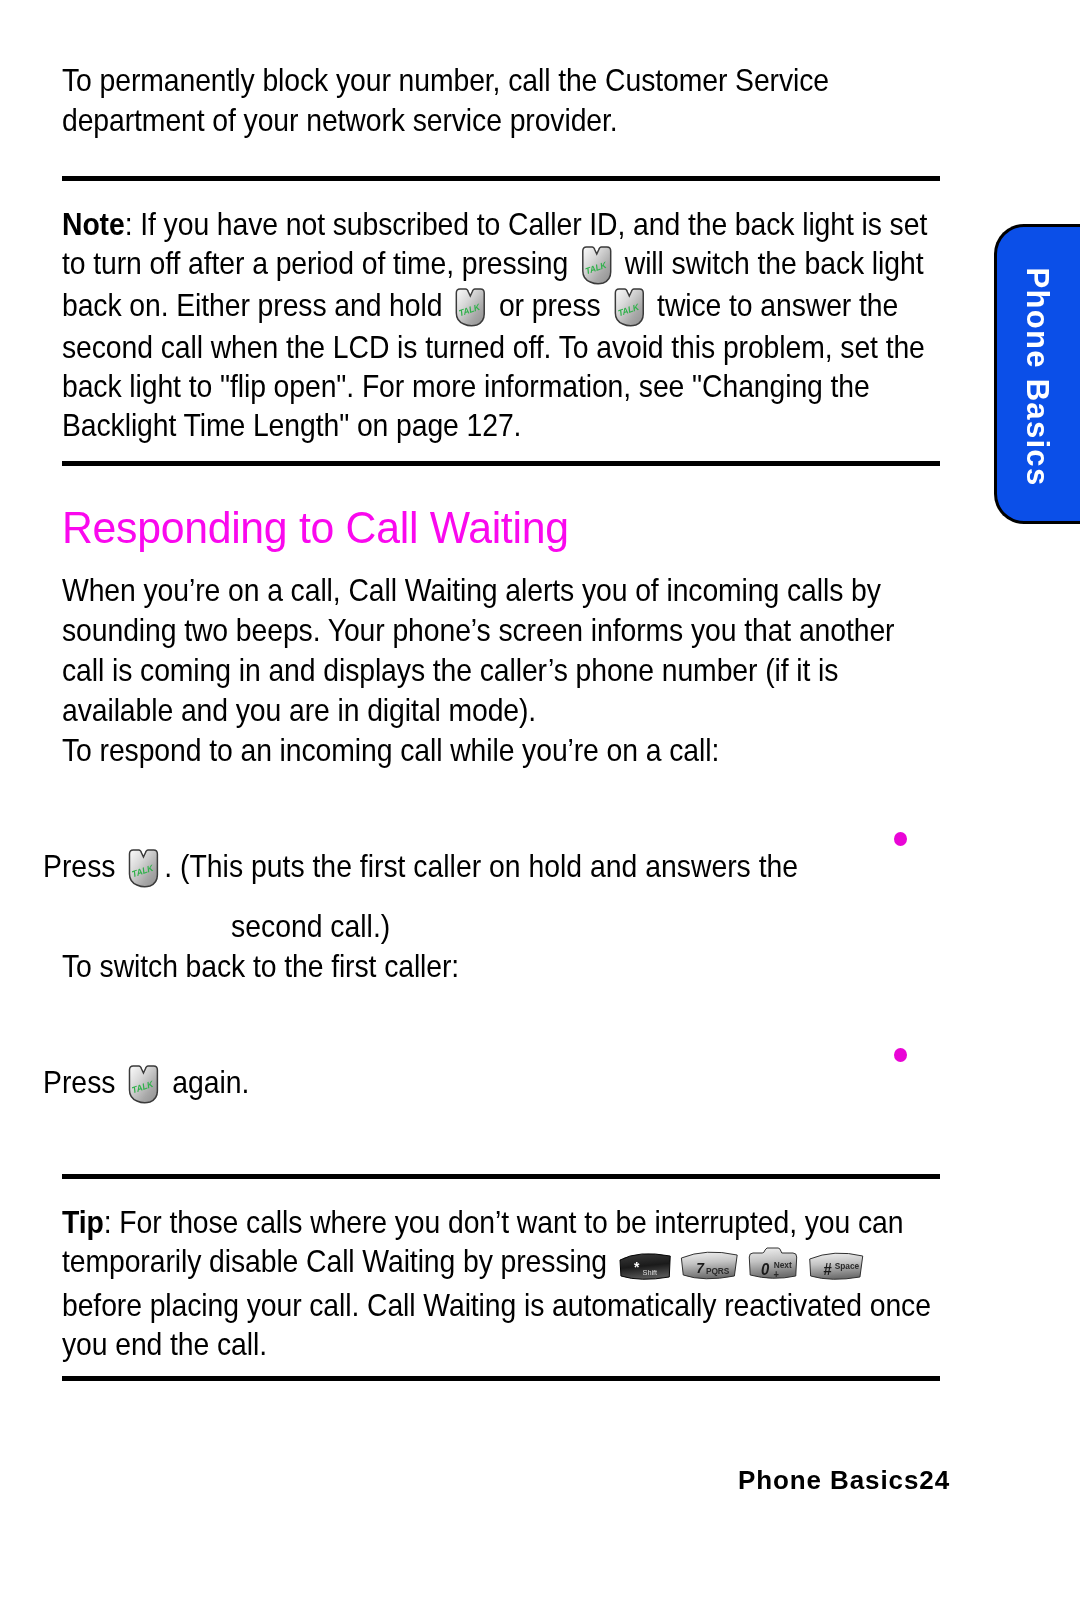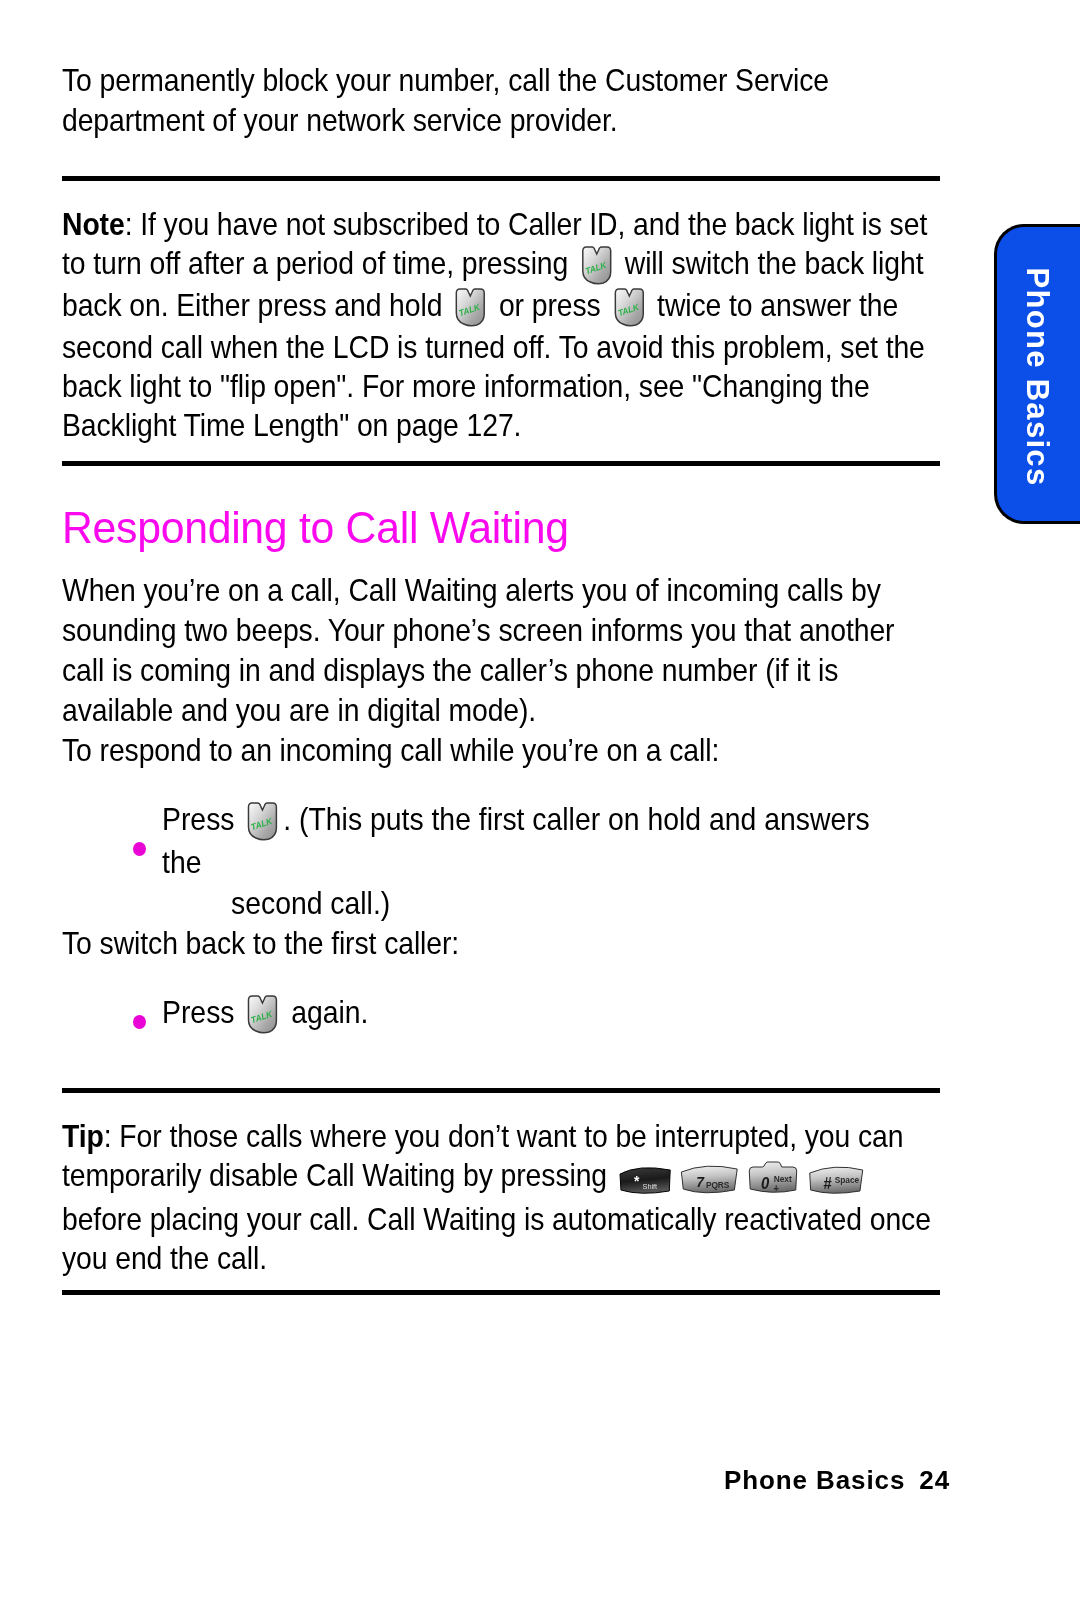--- a/index.html
+++ b/index.html
@@ -63,22 +63,23 @@
     margin: 0;
     font-weight: normal;
     letter-spacing: -0.3px;
     transform: scaleX(0.95);
     transform-origin: left top;
   }
 
   
   .bullet-row {
     display: flex;
-    align-items: center;
-    margin: 1px;
+    align-items: flex-end;
+    margin: 17px;
+    flex-direction: column;
   }
   .bullet-dot {
     width: 13px;
     height: 14px;
     border-radius: 50%;
     flex: 0 0 auto;
     margin-top: 17px;
     margin-right: 16px;
     margin-left: 70px;
   }
@@ -150,21 +151,21 @@
   
   .footer {
     position: absolute;
     right: 130px;
     bottom: 124px;
     font-size: 26px;
     font-weight: bold;
     letter-spacing: 0.9px;
     font-family: "Liberation Sans", sans-serif;
   }
-  .footer .pg { margin-left: 14px; }
+  .footer .pg { }
 </style>
 </head>
 <body>
 
 <div class="page">
 
   <div class="side-tab">
     <div class="side-tab-label">Phone Basics</div>
   </div>
 

